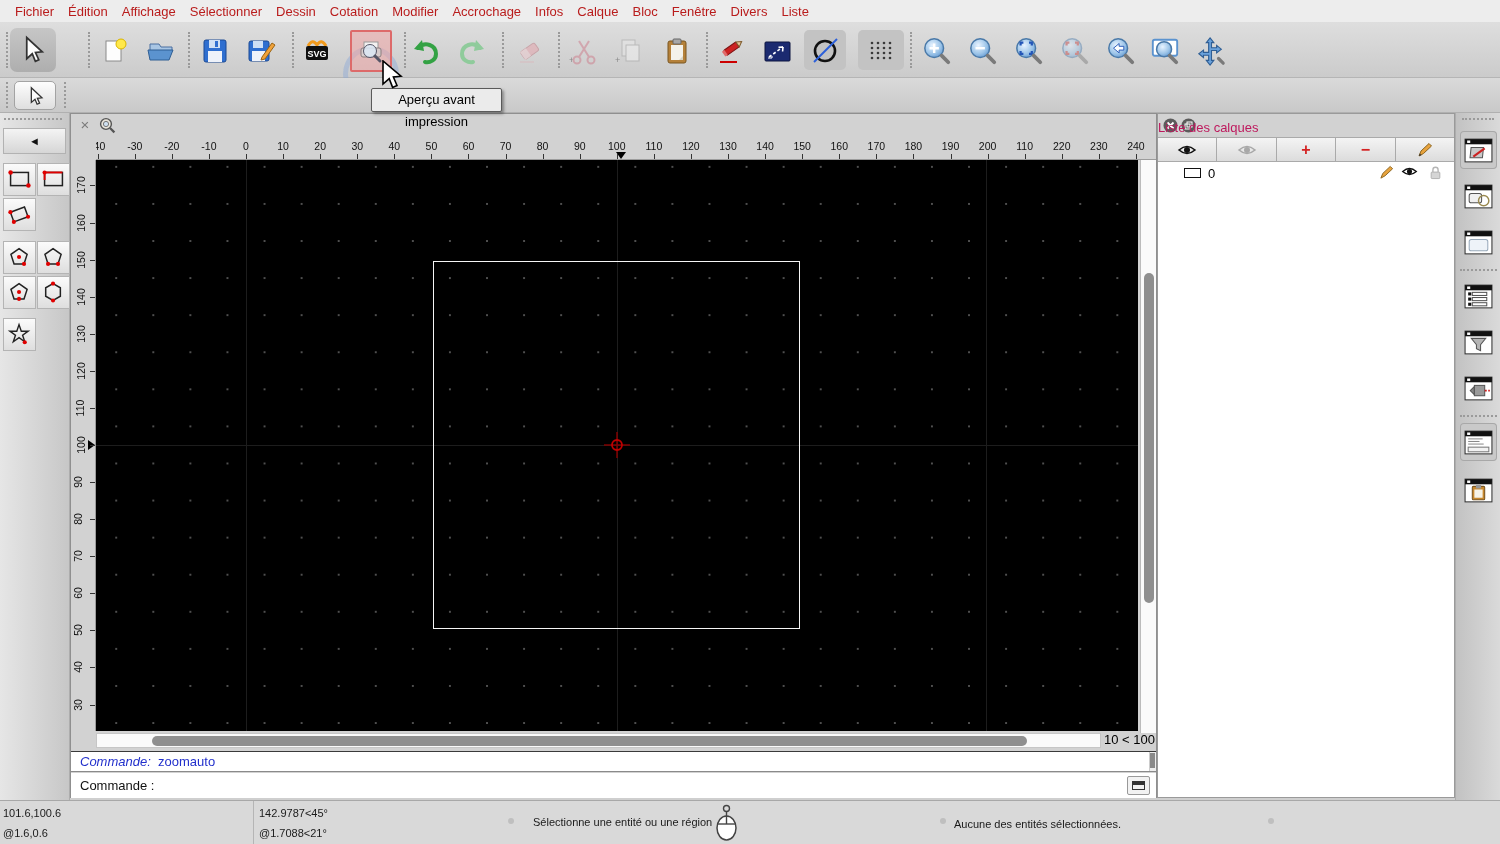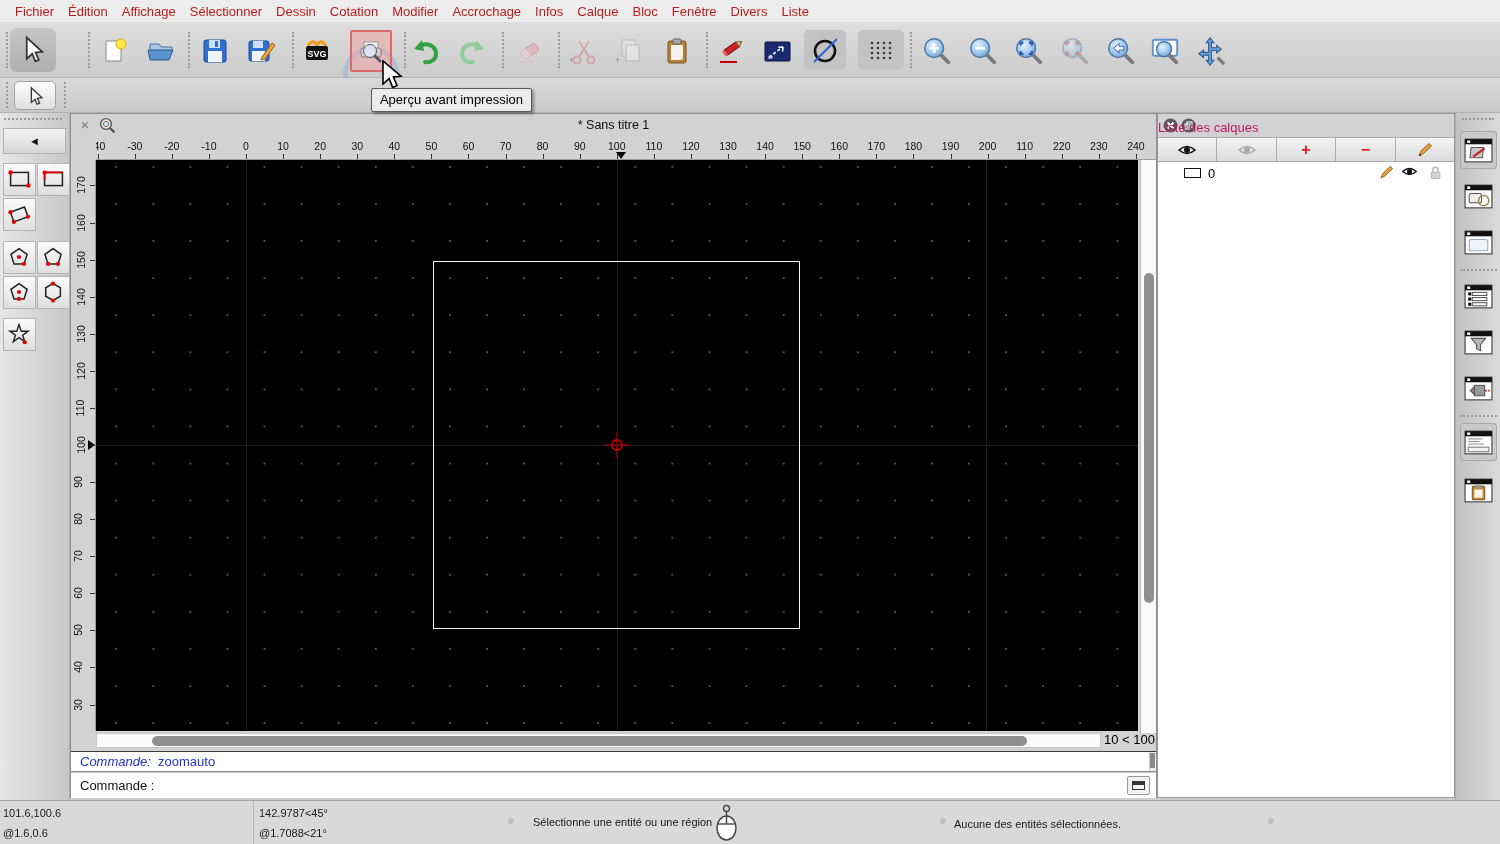--- a/index.html
+++ b/index.html
@@ -122,21 +122,21 @@
   .rs-div { position:absolute; left:4px; width:37px; border-top:2px dotted #9a9a9a; }
 
   
   #statusbar { position:absolute; left:0; top:800px; width:1500px; height:44px; background:#d9d9d9;
     border-top:1px solid #a8a8a8; font-size:11px; color:#1a1a1a; }
   .sb-line1 { position:absolute; top:6px; } .sb-line2 { position:absolute; top:26px; }
   #sb-div1 { position:absolute; left:253px; top:0; height:44px; border-left:1px solid #b5b5b5; }
   .sb-dot { position:absolute; top:17px; width:6px; height:6px; border-radius:50%; background:#bfbfbf; }
 
   
-  #tooltip { position:absolute; left:371px; top:88px; width:161px; height:24px; background:#ebebeb;
+  #tooltip { position:absolute; left:371px; top:88px; width:131px; height:24px; background:#ebebeb;
     border:1px solid #5a5a5a; border-radius:2px; box-shadow:2px 2px 3px rgba(0,0,0,.35);
     font-size:13px; color:#000; text-align:center; line-height:22px; z-index:40; }
   #cursor { position:absolute; left:379px; top:60px; z-index:50; }
 </style>
 </head>
 <body>
 
 <svg width="0" height="0" style="position:absolute">
   <defs>
     <radialGradient id="lens" cx="40%" cy="35%" r="75%">
@@ -451,21 +451,20 @@
 </div>
 
 <div id="mdi">
   <div id="tabbar">
     <div id="tab-close">×</div>
     <svg id="tab-icon" width="17" height="17" viewBox="0 0 17 17">
       <circle cx="7" cy="7" r="5.4" fill="#e8e4da" stroke="#555" stroke-width="1.4"></circle>
         <circle cx="7" cy="7" r="2.6" fill="#cfe0f0" stroke="#777"></circle>
         <line x1="11" y1="11" x2="15.4" y2="15.4" stroke="#555" stroke-width="2.2"></line>
     </svg>
-    <div id="tab-title">* Sans titre 1</div>
   </div>
 
   <div id="hruler">
     <div id="hmarker"></div>
   <span class="rlab" style="left: 1.68px;">-40</span>
       <i class="rtick" style="left: 1.68px;"></i>
       <span class="rlab" style="left: 38.76px;">-30</span>
       <i class="rtick" style="left: 38.76px;"></i>
       <span class="rlab" style="left: 75.84px;">-20</span>
       <i class="rtick" style="left: 75.84px;"></i>

